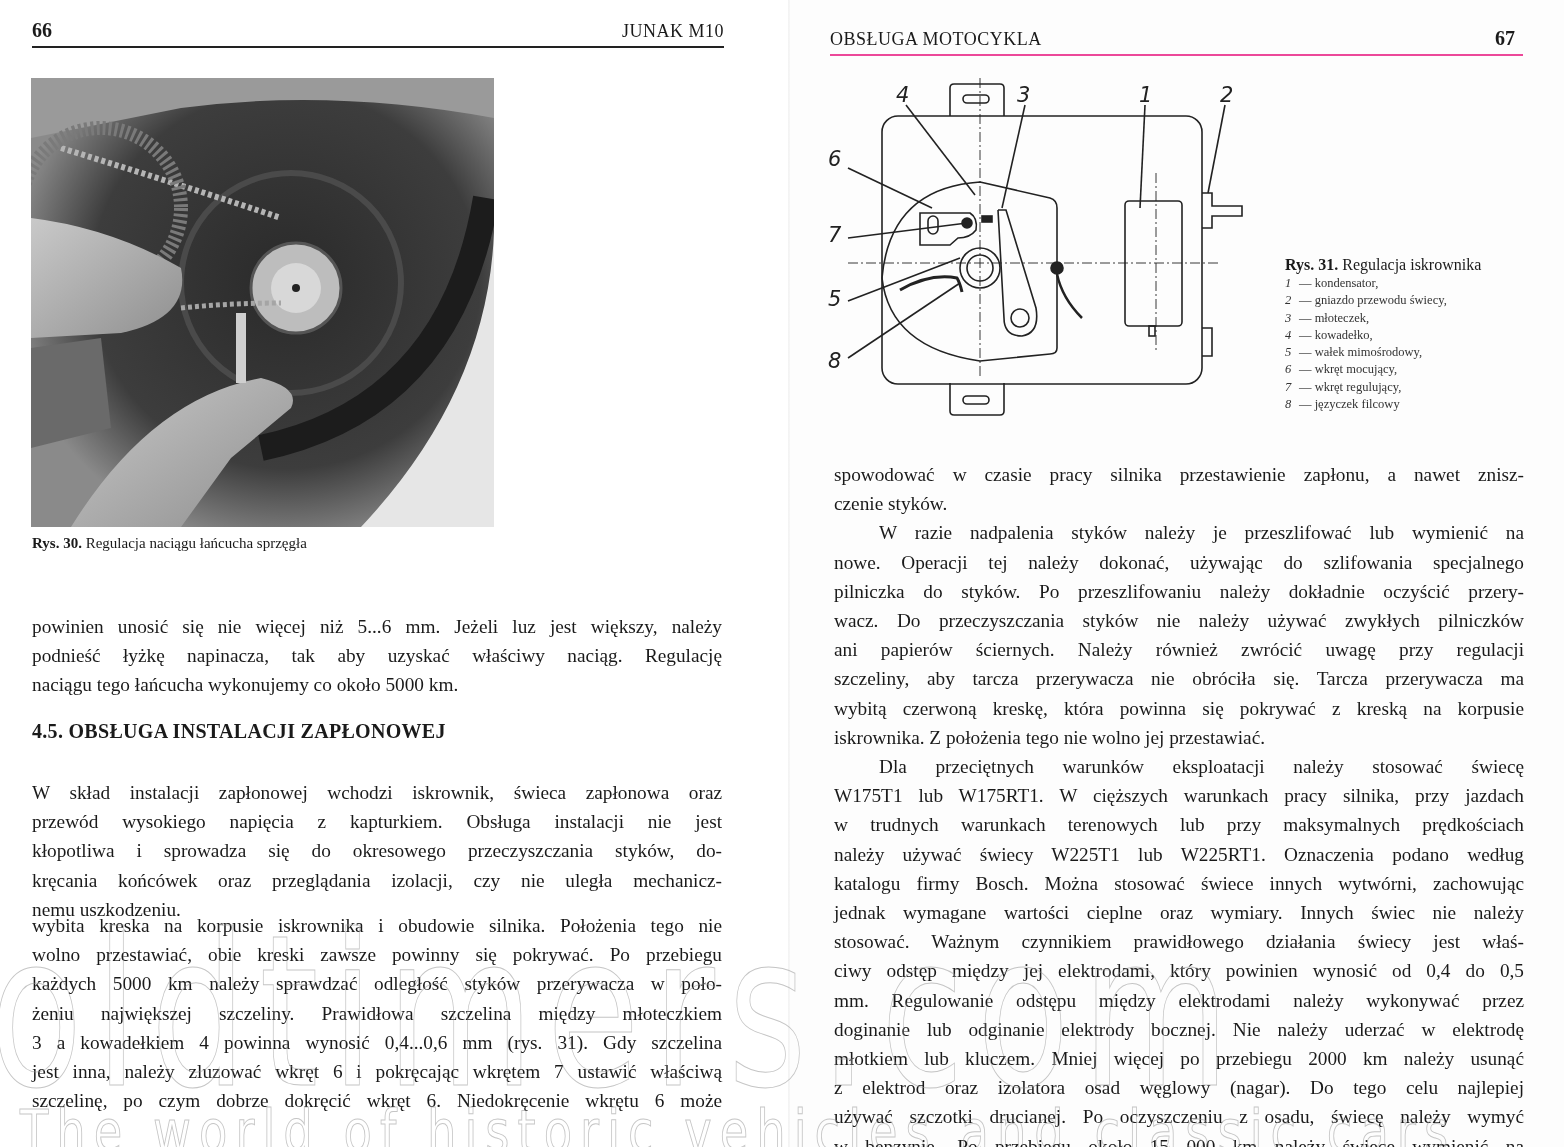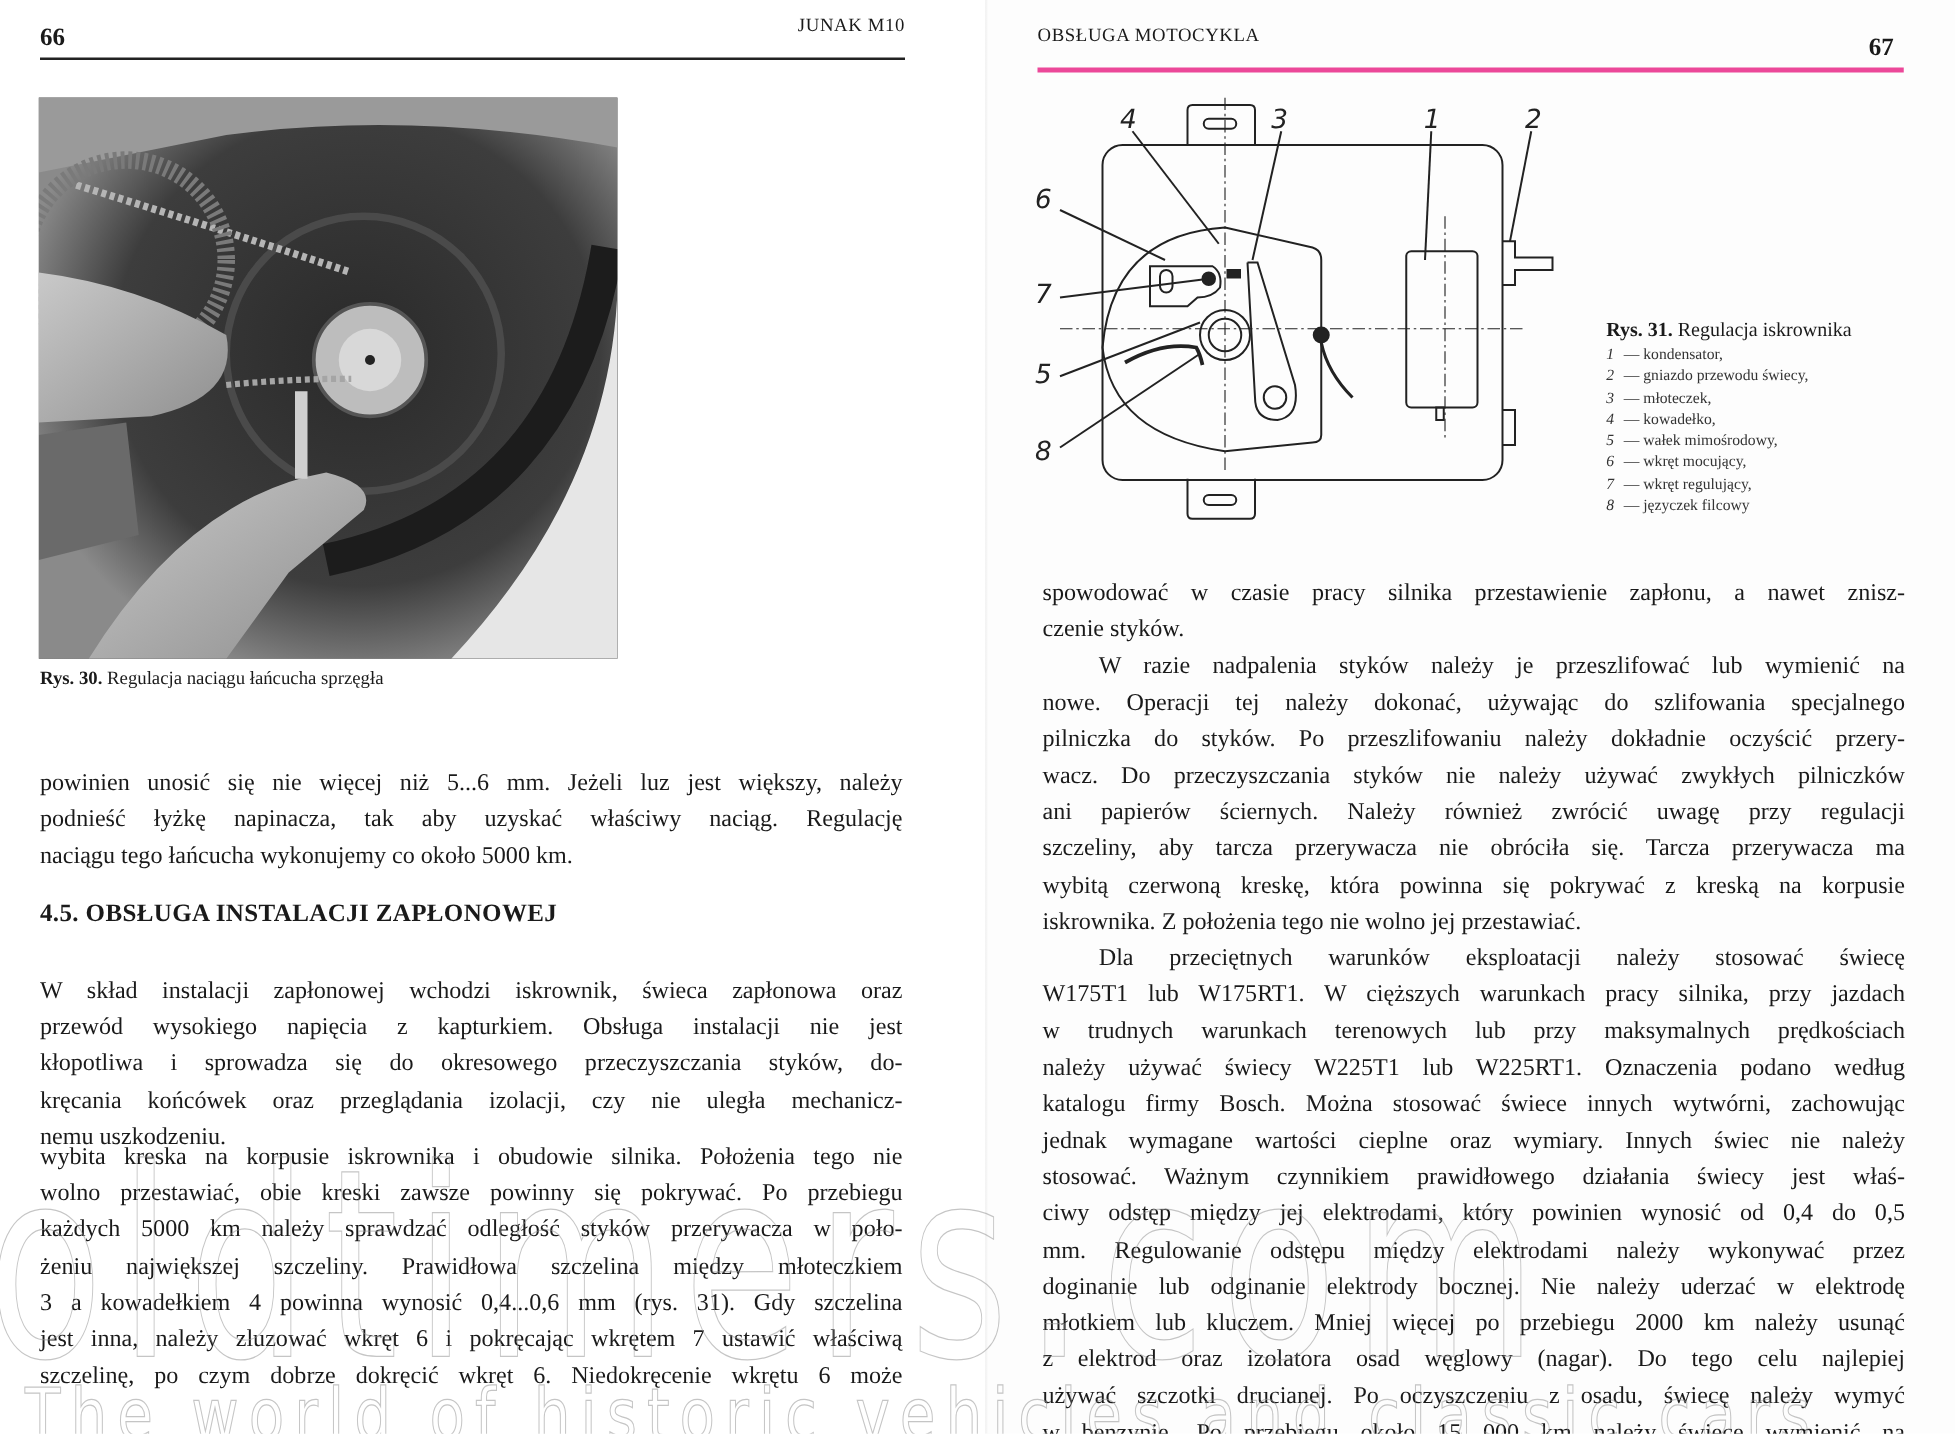--- a/index.html
+++ b/index.html
@@ -9,25 +9,25 @@
     font-family:"Liberation Serif", "DejaVu Serif", serif;
   }
   .page { position:absolute; top:0; height:1147px; }
   .page-left { left:0; width:790px; }
   .page-right { left:790px; width:774px; background:#fdfdfd; }
   .gutter { position:absolute; left:788px; top:0; width:14px; height:1147px;
     background:linear-gradient(to right,#f3f3f3,#ffffff 60%,#f7f7f7); }
 
   .running-head { position:absolute; top:16px; height:30px; }
   .page-left .running-head { left:32px; width:692px; border-bottom:2px solid #222; }
-  .page-right .running-head { left:40px; width:693px; top:24px; border-bottom:4px solid #ec4899; }
+  .page-right .running-head { left:40px; width:693px; top:24px; border-bottom:2px solid #ec4899; }
   .folio { position:absolute; bottom:4px; font-weight:bold; font-size:20px; }
   .page-left .folio { left:0; }
   .page-right .folio { right:8px; }
-  .head-title { position:absolute; bottom:16px; font-size:15px; letter-spacing:0.5px; }
+  .head-title { position:absolute; bottom:4px; font-size:18px; letter-spacing:0.5px; }
   .page-left .head-title { right:0; }
   .page-right .head-title { left:0; }
 
   
   .photo { position:absolute; left:31px; top:78px; width:463px; height:449px; overflow:hidden;
     background:#5a5a5a; }
   .photo svg { display:block; }
 
   .caption { position:absolute; font-size:15px; }
   .caption b { font-weight:bold; }

